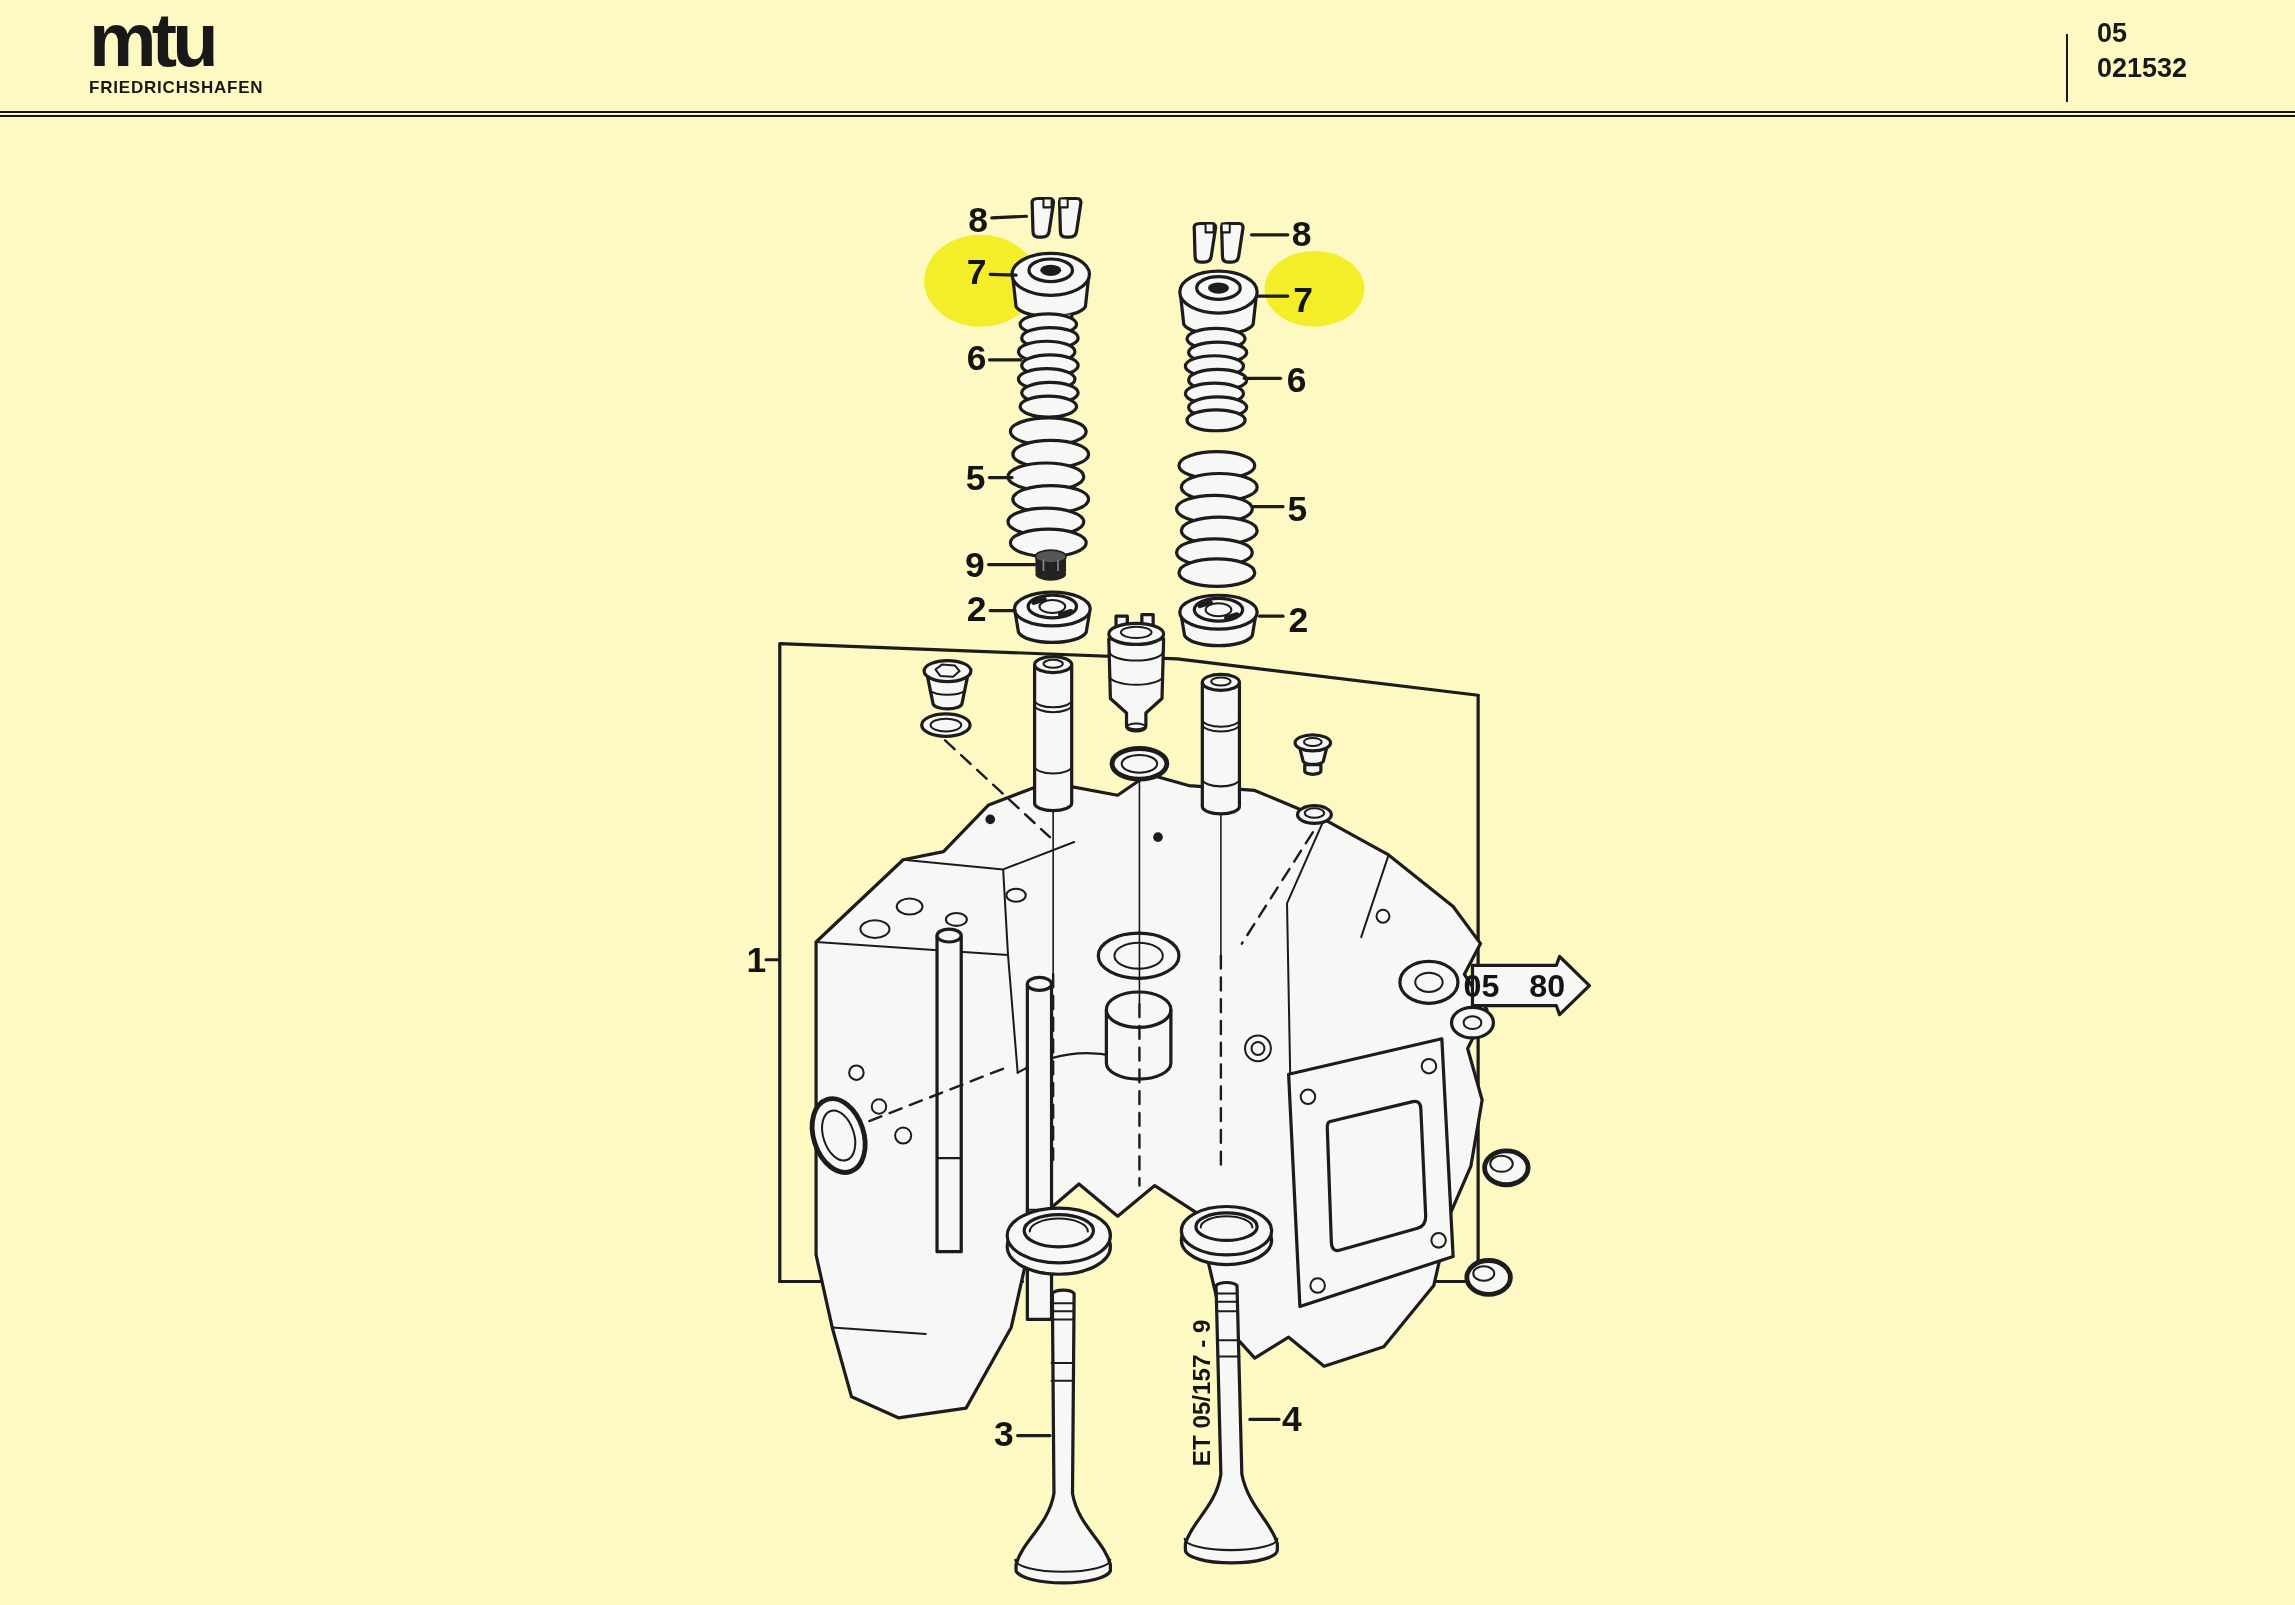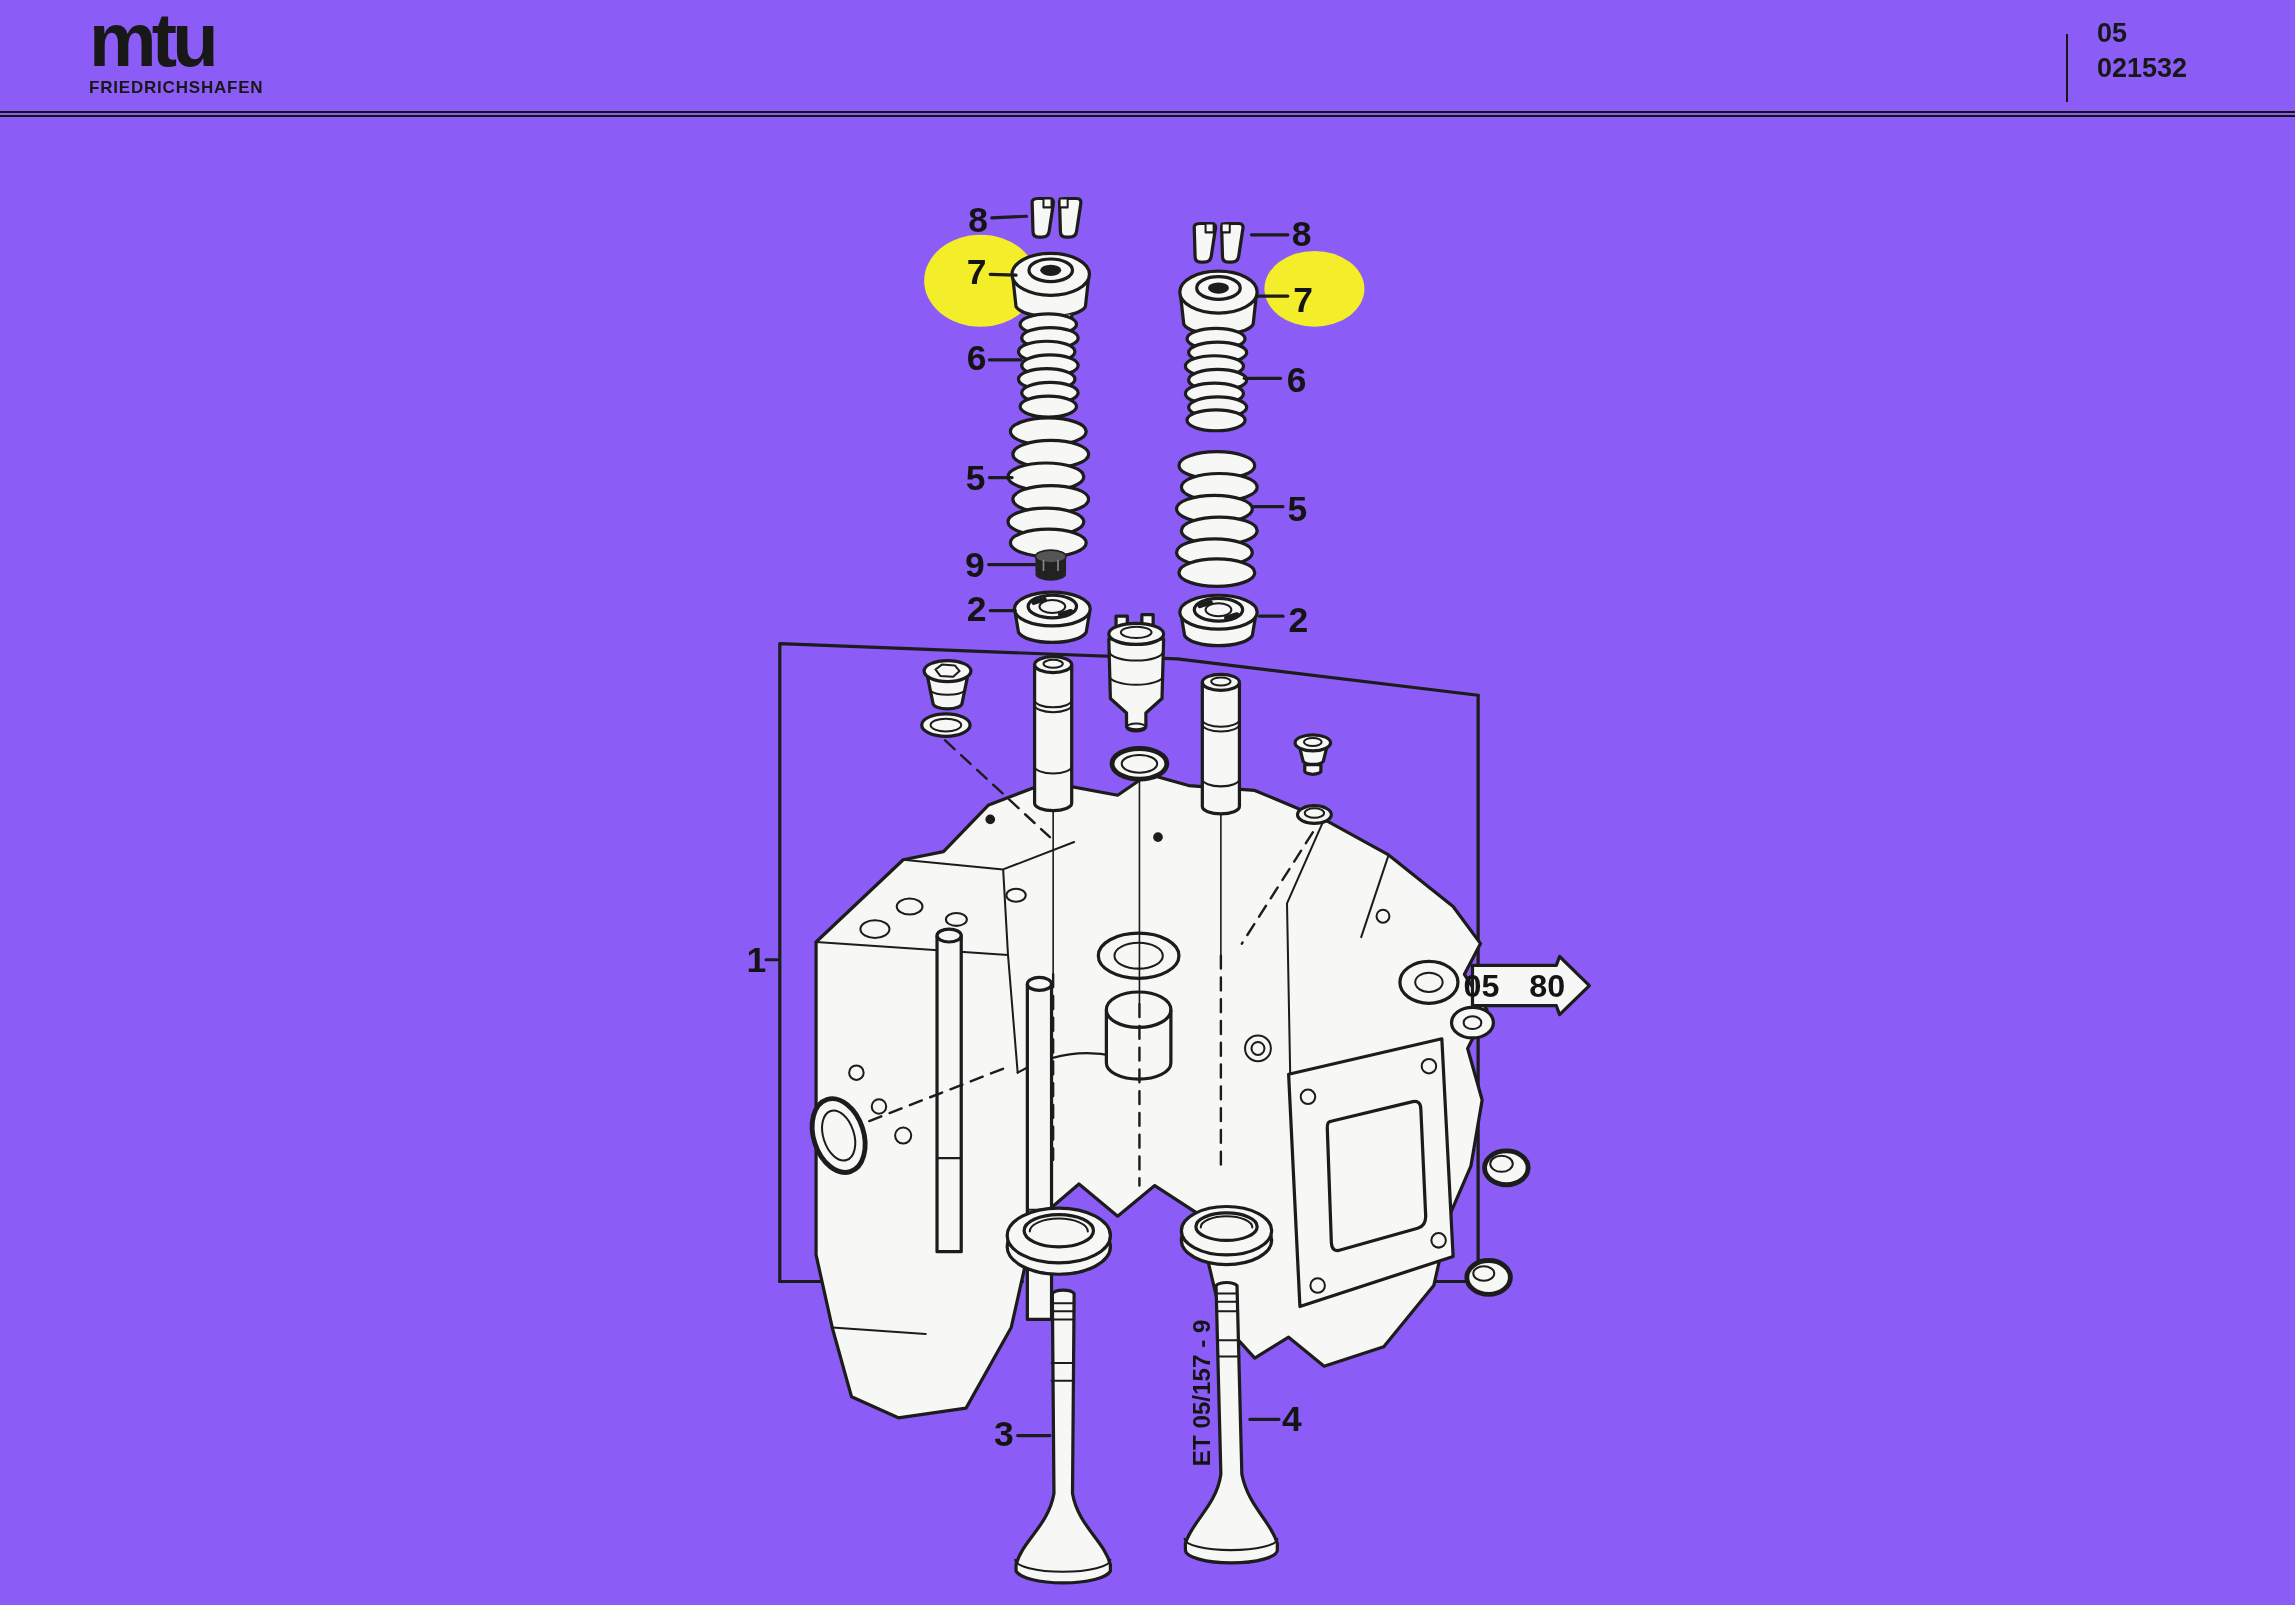--- a/index.html
+++ b/index.html
@@ -1,16 +1,16 @@
 <!DOCTYPE html>
 <html style="font-size:13px"><head>
 <meta charset="utf-8">
 <style>
   html,body{margin:0;padding:0;background:#f7f7f5;}
-  .page{position:relative;width:2295px;height:1605px;background:#8b5cf6;overflow:hidden;
+  .page{position:relative;width:2295px;height:1605px;background:#fef9c3;overflow:hidden;
         font-family:"Liberation Sans", sans-serif;}
   
   .logo{position:absolute;left:89px;top:6.5px;color:#181818;}
   .logo .brand{font-weight:800;font-size:76px;line-height:65px;letter-spacing:-4.8px;}
   .logo .sub{font-weight:700;font-size:17px;letter-spacing:0.8px;margin-top:6px;}
   .doccode{position:absolute;left:2097px;top:16px;color:#181818;
            font-size:27px;font-weight:600;line-height:35px;}
   .vbar{position:absolute;left:2066px;top:34px;width:2.4px;height:68px;background:#181818;}
   .rule{position:absolute;left:0;width:2295px;height:2.4px;background:#141414;}
   

